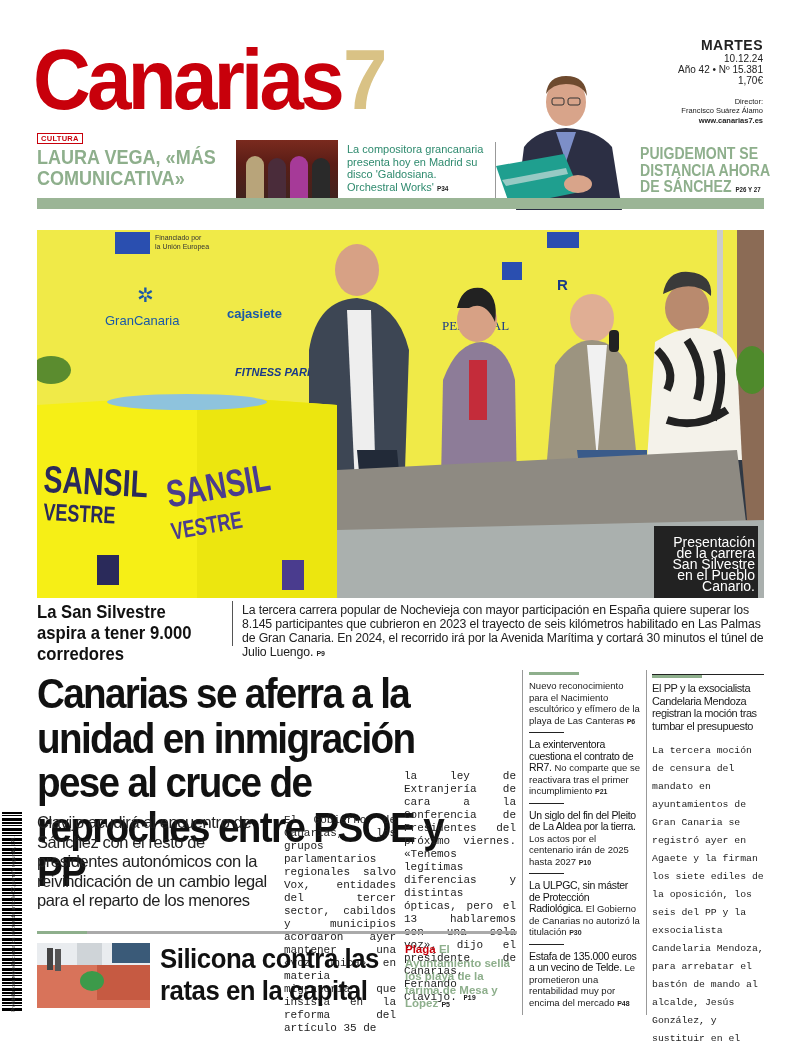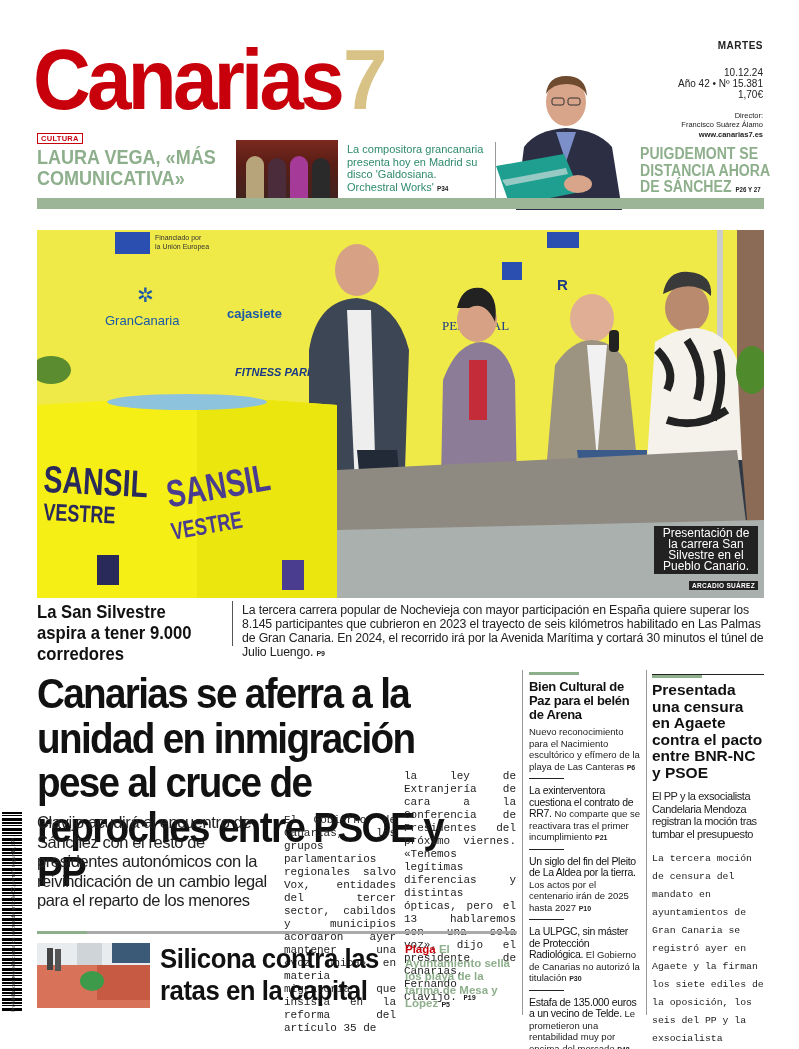--- a/index.html
+++ b/index.html
@@ -5,21 +5,21 @@
   * { box-sizing: border-box; margin: 0; padding: 0; }
   html, body { width: 799px; height: 1049px; background: #ffffff; overflow: hidden; }
   body { position: relative; font-family: "Liberation Sans", sans-serif; color: #1a1a1a; }
   .abs { position: absolute; }
 
   
   .logo { left: 33px; top: 36px; font-family: "Liberation Sans", sans-serif; font-weight: 900;
           font-size: 86px; letter-spacing: -4px; line-height: 1; color: #c8000b; transform: scaleX(0.93); transform-origin: left top; }
   .logo .seven { color: #d9c285; font-weight: 700; margin-left: 2px; }
   .info { right: 36px; top: 40px; text-align: right; font-size: 10px; line-height: 11px; color: #222; }
-  .info .day { font-weight: 700; font-size: 10px; letter-spacing: 0.5px; margin-bottom: 16px; }
+  .info .day { font-weight: 700; font-size: 14px; letter-spacing: 0.5px; margin-bottom: 2px; }
   .info .small { font-size: 7.5px; line-height: 8.5px; }
   .info .web { font-weight: 700; font-size: 7.5px; }
 
   
   .tag { left: 37px; top: 133px; border: 1px solid #c8000b; color: #c8000b; font-size: 7.5px; font-weight: 700; padding: 0 3px; line-height: 9px; letter-spacing: 0.3px; }
   .teaser-head { left: 37px; top: 146px; font-weight: 700; font-size: 20.5px; line-height: 21px; color: #8eaf8c; transform: scaleX(0.88); transform-origin: left top; width: 250px; }
   .teaser-photo { left: 236px; top: 140px; width: 102px; height: 68px; overflow: hidden;
                   background: linear-gradient(180deg, #7a2a1e 0%, #5a1d16 35%, #3a2520 100%); }
   .teaser-photo .p { position: absolute; bottom: 0; width: 18px; border-radius: 9px 9px 0 0; }
   .teaser-text { left: 347px; top: 143px; width: 142px; font-size: 11px; line-height: 12.5px; color: #2e8a6e; }
@@ -27,21 +27,21 @@
   .vline1 { left: 495px; top: 142px; width: 1px; height: 60px; background: #999; }
 
   .puig-photo { left: 496px; top: 62px; width: 142px; height: 148px; overflow: hidden; }
   .puig-head { left: 640px; top: 146px; font-weight: 700; font-size: 16px; line-height: 16.5px; color: #8eaf8c; transform: scaleX(0.88); transform-origin: left top; width: 170px; }
   .puig-head .pg { font-size: 7px; color: #222; }
 
   .green-bar { left: 37px; top: 198px; width: 727px; height: 11px; background: #9bb596; }
 
   
   .main-photo { left: 37px; top: 230px; width: 727px; height: 368px; overflow: hidden; background: #efe94a; }
-  .credit { background: #222; color: #fff; font-size: 12px; line-height: 11px; text-align: center; padding: 2px 3px; }
+  .credit { background: #222; color: #fff; font-size: 14px; line-height: 11px; text-align: right; padding: 11px 3px; }
   .credit-name { background: #222; color: #fff; font-size: 6.5px; font-weight: 700; padding: 1px 3px; letter-spacing: 0.3px; }
 
   
   .ss-head { left: 37px; top: 601px; width: 195px; font-weight: 700; font-size: 18.5px; line-height: 21px; color: #111; transform: scaleX(0.9); transform-origin: left top; }
   .ss-vline { left: 232px; top: 601px; width: 1px; height: 45px; background: #555; }
   .ss-text { left: 242px; top: 603px; width: 525px; font-size: 12.3px; line-height: 14px; color: #222; letter-spacing: -0.15px; }
   .pg { font-size: 7px; font-weight: 700; }
 
   
   .lead-head { left: 37px; top: 672px; width: 480px; font-weight: 700; font-size: 42px; line-height: 44.5px; color: #111; letter-spacing: -1.8px; transform: scaleX(0.92); transform-origin: left top; }
@@ -228,21 +228,20 @@
   <span class="red">Plaga</span>
   <span>El Ayuntamiento sella los playa de la tarima de Mesa y López</span>
   <span class="pg" style="color:#222">P5</span>
 </div>
 
 <div class="abs col-vline-a"></div>
 <div class="abs col-vline-b"></div>
 
 <div class="abs rc" style="top:672px">
   <div class="gbar"></div>
-  <h3>Bien Cultural de Paz para el belén de Arena</h3>
   <p>
     <span>Nuevo reconocimiento para el Nacimiento escultórico y efímero de la playa de Las Canteras</span>
     <span class="pg">P6</span>
   </p>
   <div class="rule"></div>
   <p class="item">
     <b>La exinterventora cuestiona el contrato de RR7.</b>
     <span>No comparte que se reactivara tras el primer incumplimiento</span>
     <span class="pg">P21</span>
   </p>
@@ -262,21 +261,20 @@
   <p class="item">
     <b>Estafa de 135.000 euros a un vecino de Telde.</b>
     <span>Le prometieron una rentabilidad muy por encima del mercado</span>
     <span class="pg">P48</span>
   </p>
 </div>
 
 <div class="abs rc2">
   <div class="topline"></div>
   <div class="gbar"></div>
-  <h3>Presentada una censura en Agaete contra el pacto entre BNR-NC y PSOE</h3>
   <div class="deck">El PP y la exsocialista Candelaria Mendoza registran la moción tras tumbar el presupuesto</div>
   <div class="body-col">
     <span>La tercera moción de censura del mandato en ayuntamientos de Gran Canaria se registró ayer en Agaete y la firman los siete ediles de la oposición, los seis del PP y la exsocialista Candelaria Mendoza, para arrebatar el bastón de mando al alcalde, Jesús González, y sustituir en el Gobierno local al pacto entre BNR-NC y PSOE. La presentaron después de rechazar el presupuesto para 2025 al votar en contra.</span>
     <span class="pg">P10</span>
   </div>
 </div>
 
 <div class="abs barcode"></div>
 <div class="abs legal">Prohibida toda reproducción a los efectos del artículo 32, párrafo segundo, LPI.</div>
 

